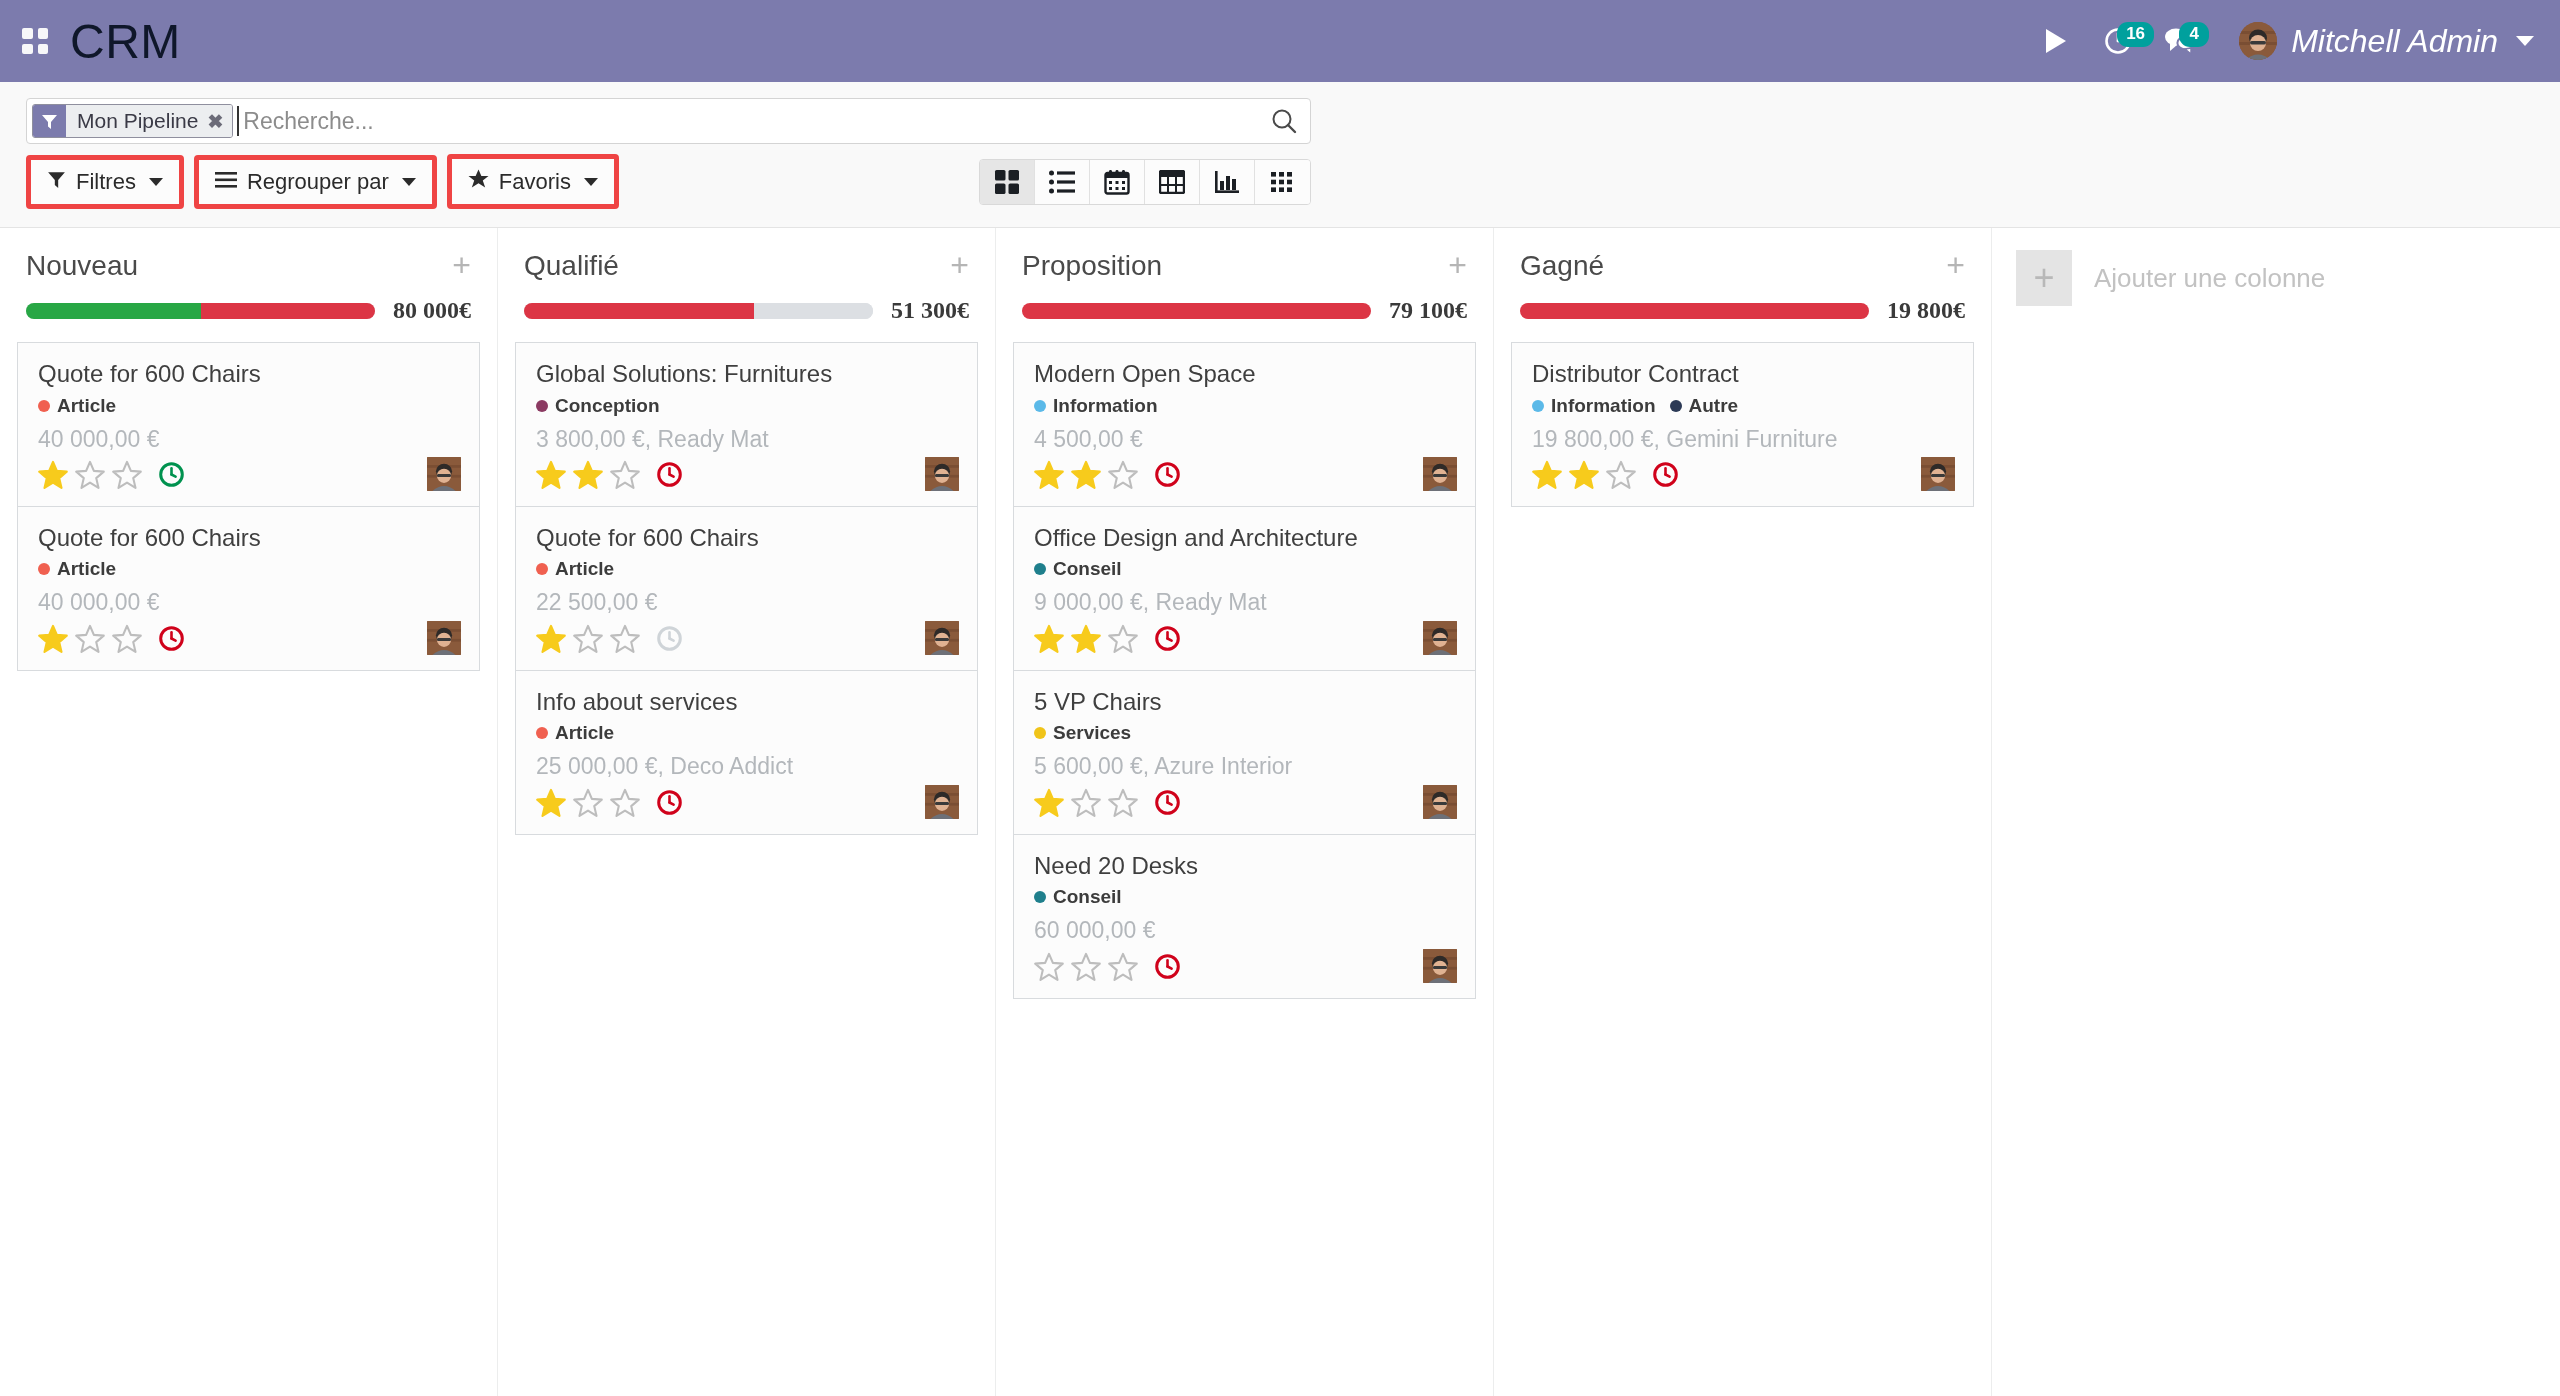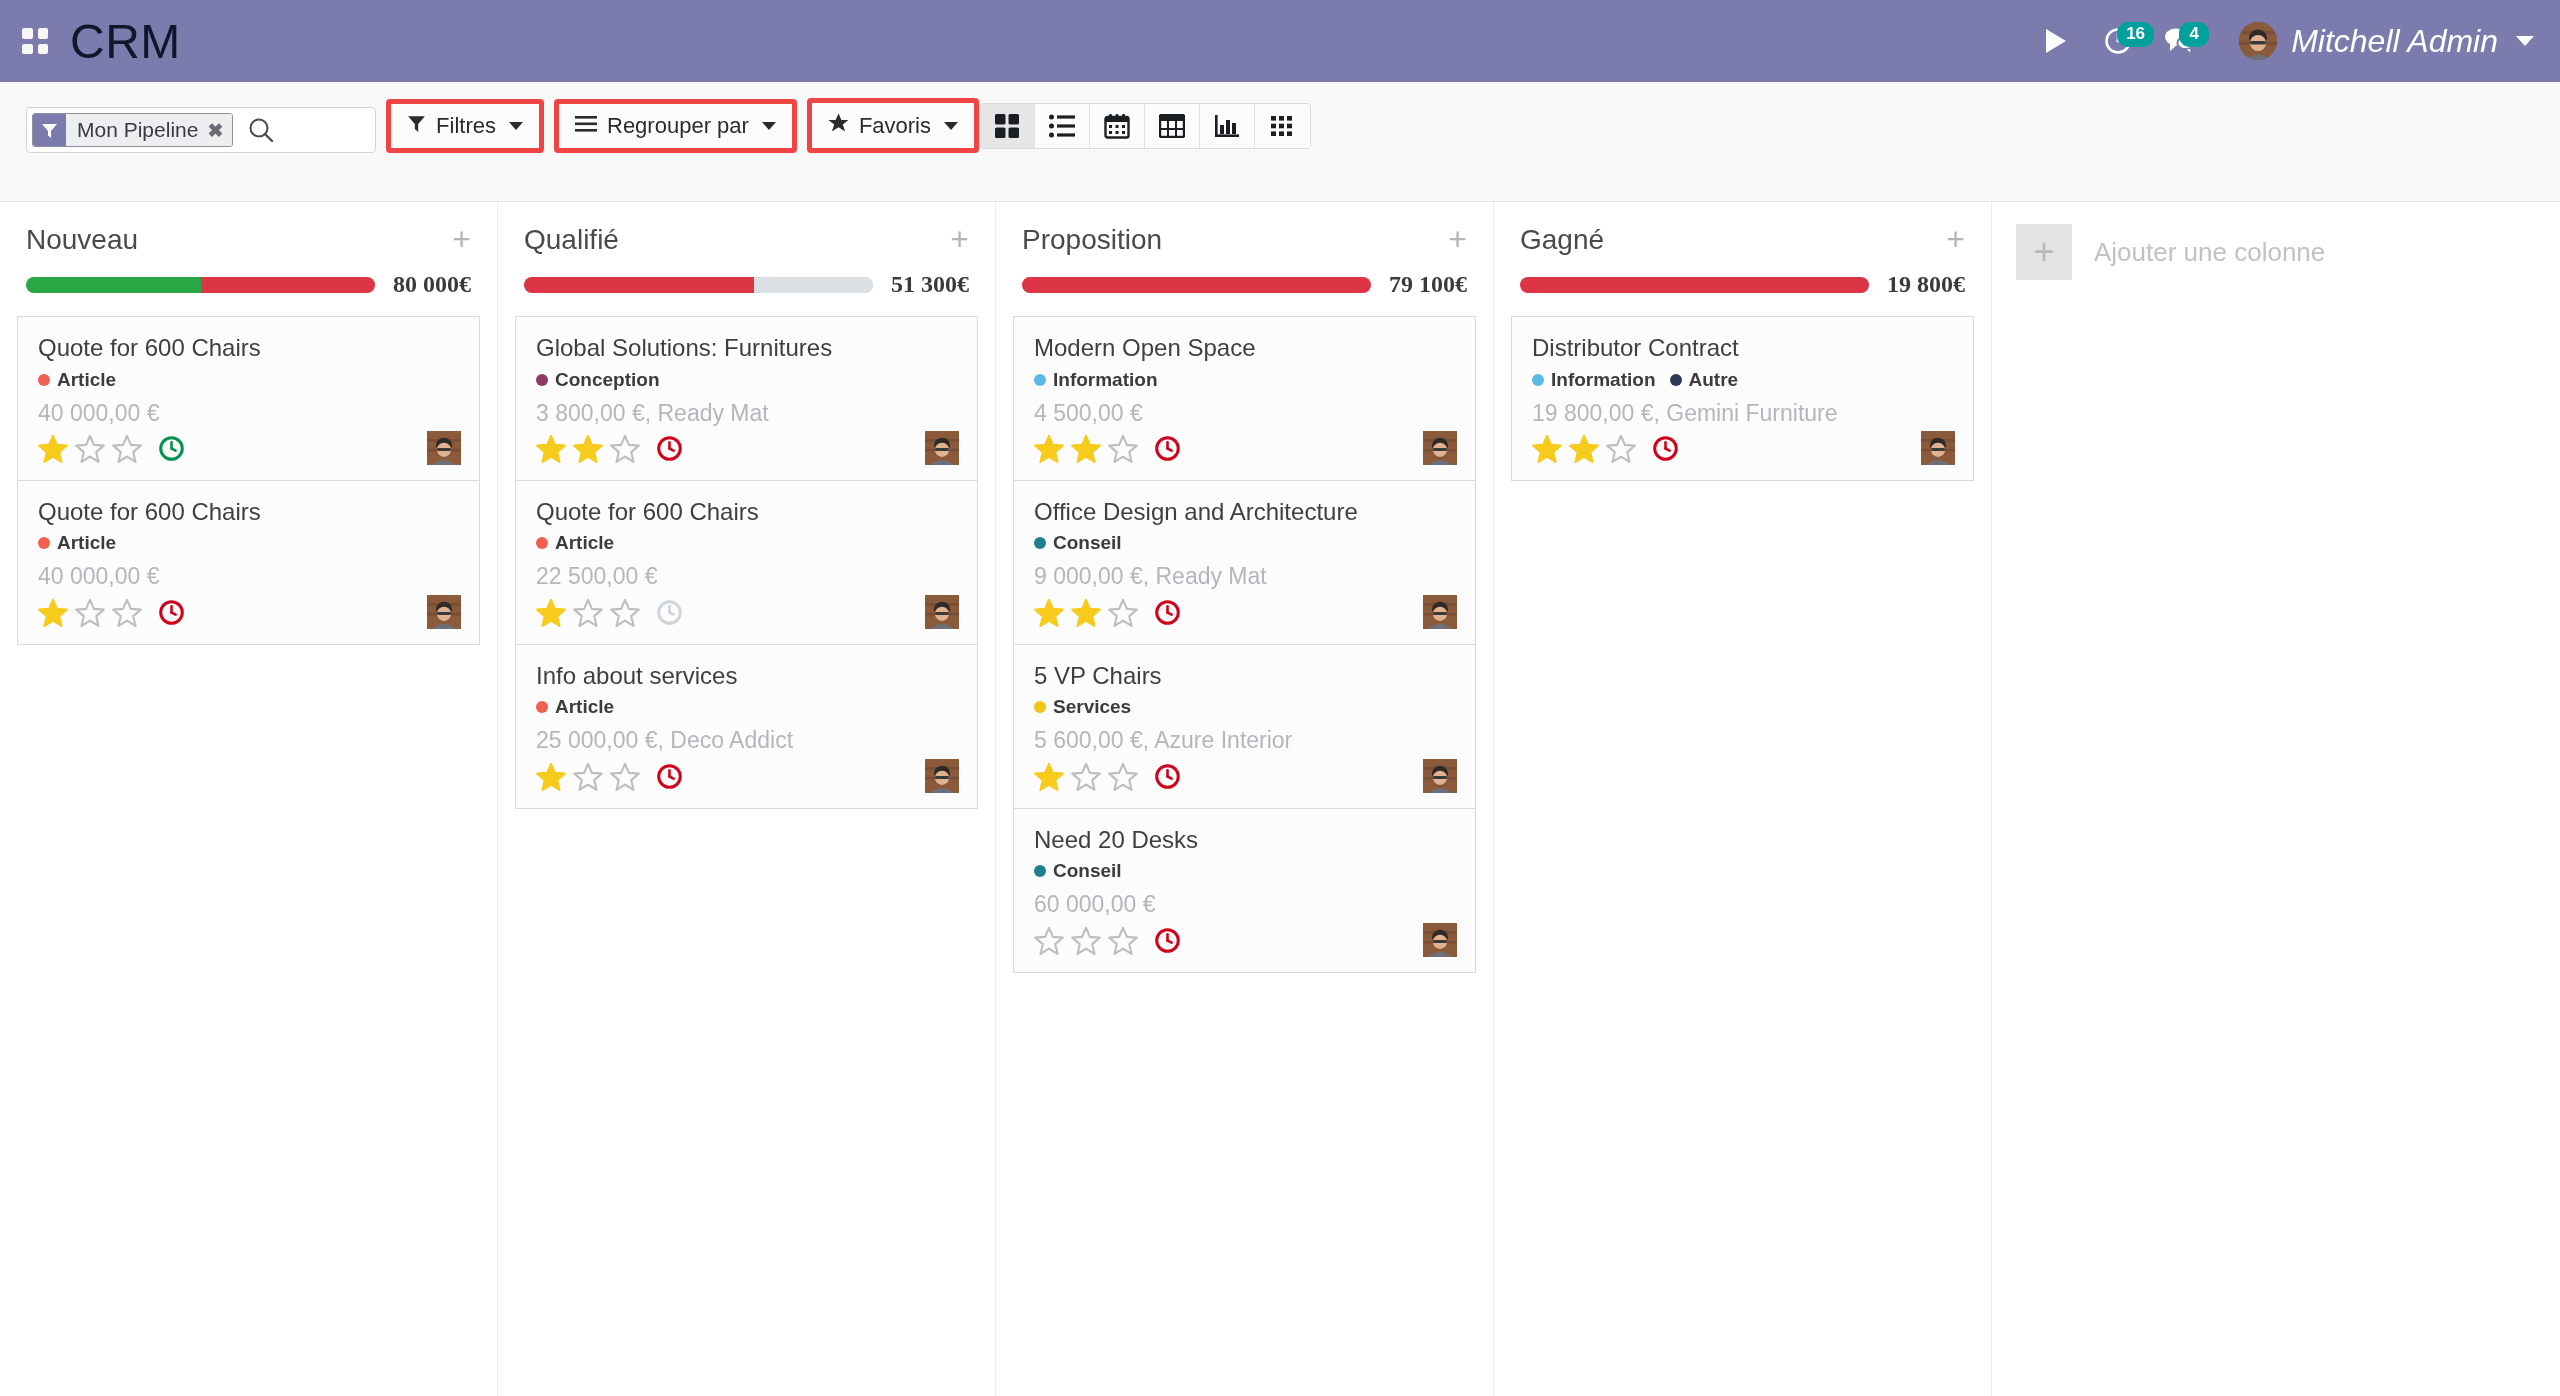--- a/index.html
+++ b/index.html
@@ -47,21 +47,21 @@
   .cp-left{ display:flex; flex-direction:column; gap:10px; }
   .breadcrumb{ font-size:30px; color:#7a7a7a; font-weight:400; line-height:1; margin-top:4px;}
   .btn-row{ display:flex; align-items:center; gap:12px; margin-top:9px;}
   .btn{
     font-size:22px; padding:9px 19px; border-radius:4px; cursor:pointer; line-height:1.25;
     border:1px solid transparent; white-space:nowrap; font-family:"Liberation Sans", sans-serif;
   }
   .btn-primary{ background:#7c7bad; color:#fff; border-color:#7c7bad; }
   .btn-secondary{ background:#fff; color:#2b2b2b; border:1px solid #d6d6d6; }
 
-  .cp-right{ display:flex; flex-direction:row; align-items:flex-end; gap:10px; width:1285px;}
+  .cp-right{ display:flex; flex-direction:column; align-items:flex-end; gap:10px; width:1285px;}
   .searchbar{
     width:1285px; height:46px; background:#fff; border:1px solid #d4d4d4; border-radius:4px;
     display:flex; align-items:center; padding:0 6px 0 5px; position:relative;
   }
   .facet{
     display:flex; align-items:stretch; border:1px solid #8f8f9e; border-radius:3px;
     overflow:hidden; height:34px; margin-right:4px;
   }
   .facet-ico{ background:#7c7bad; color:#fff; display:flex; align-items:center;
      justify-content:center; padding:0 8px; }
@@ -194,20 +194,21 @@
         <div class="facet-ico">
           <svg width="17" height="17" viewBox="0 0 17 17">
               <polygon points="1,2 16,2 10,9 10,16 7,13.5 7,9" fill="#fff"></polygon>
             </svg>
         </div>
         <div class="facet-label">
           <span>Mon Pipeline</span>
           <span class="facet-x">✖</span>
         </div>
       </div>
+      <input class="search-input" type="text" placeholder="Recherche..." style="">
       <div class="search-mag">
         <svg width="28" height="28" viewBox="0 0 28 28">
           <circle cx="12" cy="12" r="8.5" fill="none" stroke="#4a4a4a" stroke-width="2"></circle>
           <line x1="18" y1="18" x2="25" y2="25" stroke="#4a4a4a" stroke-width="2.4" stroke-linecap="round"></line>
         </svg>
       </div>
     </div>
 
     <div class="cp-row2">
       <div class="dropdowns">

